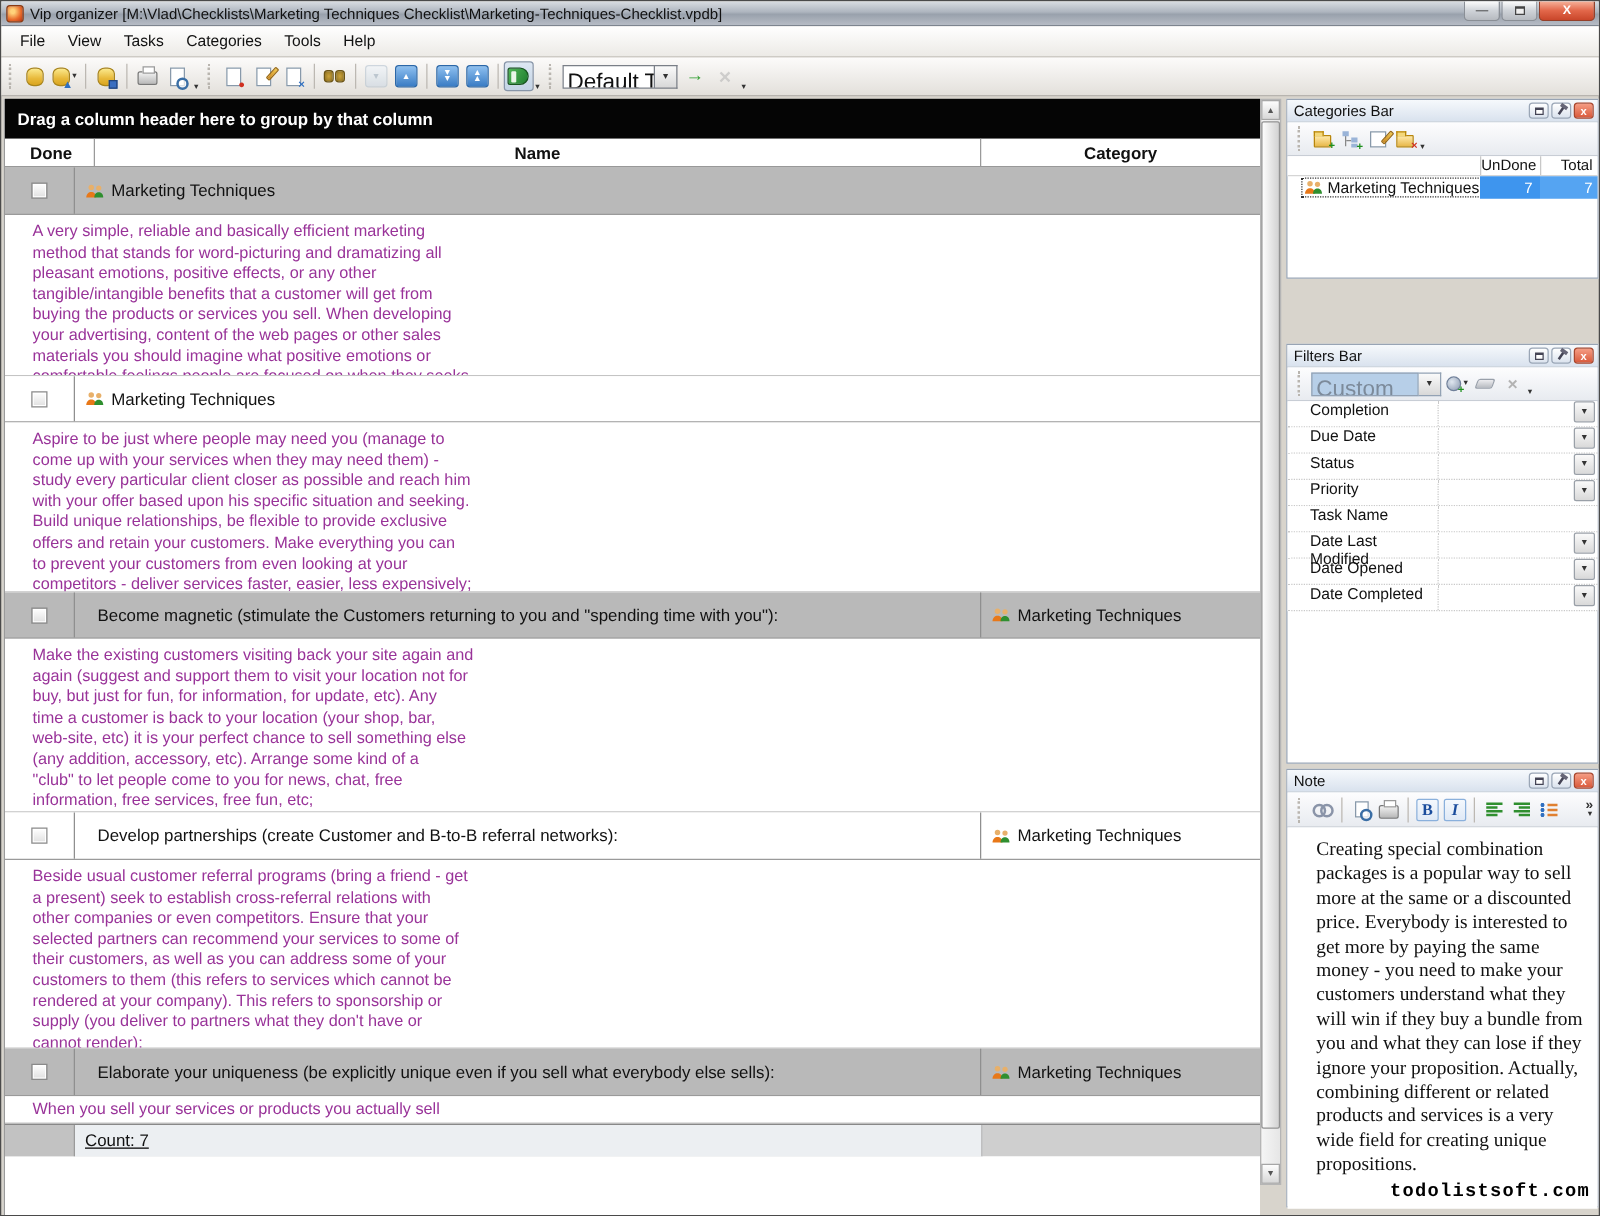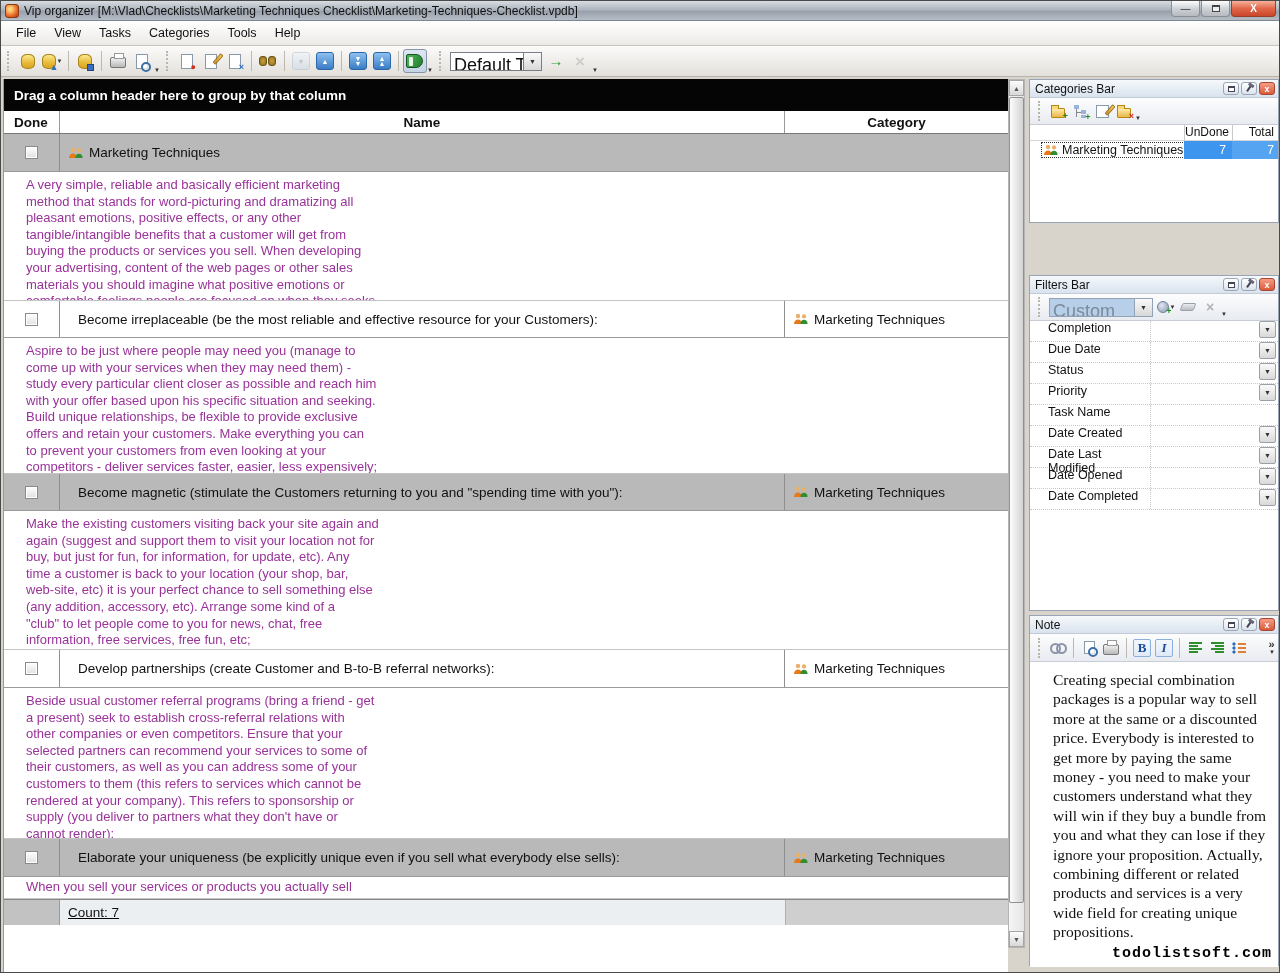--- a/index.html
+++ b/index.html
@@ -63,21 +63,21 @@
   .combo-btn{width:18px;height:19px;border:1px solid #7a7f87;border-left:none;
     background:linear-gradient(#fafafa,#d8d8d8);display:flex;align-items:center;justify-content:center;font-size:7px;color:#333;}
   .i-greenarrow{font-size:15px;font-weight:bold;color:#2f9e2f;line-height:1;position:relative;top:-1px;}
   .i-xgray{font-size:17px;font-weight:bold;color:#b3b3b3;line-height:1;}
 
   
   .table-area{left:2px;top:78px;width:1005px;height:895px;background:#fff;display:flex;flex-direction:column;border-left:1px solid #9a9a9a;}
   .groupbar{height:32px;background:#050505;color:#fff;font-size:13.5px;font-weight:bold;
     display:flex;align-items:center;padding-left:10px;flex:0 0 auto;}
   .hdr-row{height:23px;display:flex;flex:0 0 auto;background:#fff;border-bottom:1px solid #777;font-weight:bold;font-size:13.5px;color:#111;}
-  .hdr-done{width:56px;display:flex;align-items:center;padding-left:10px;border-right:1px solid #9a9a9a;}
+  .hdr-done{width:72px;display:flex;align-items:center;padding-left:20px;border-right:1px solid #9a9a9a;}
   .hdr-name{flex:1;display:flex;align-items:center;justify-content:center;border-right:1px solid #9a9a9a;}
   .hdr-cat{width:223px;display:flex;align-items:center;justify-content:center;}
   .task-row{display:flex;flex:0 0 auto;border-bottom:1px solid #9a9a9a;font-size:13.5px;color:#111;}
   .task-row.gray{background:#b9b9b9;}
   .task-row.white{background:#ffffff;}
   .cell-done{width:56px;display:flex;align-items:center;justify-content:center;border-right:1px solid #8f8f8f;}
   .cell-name{flex:1;display:flex;align-items:center;padding-left:18px;border-right:1px solid #8f8f8f;}
   .cell-cat{width:223px;display:flex;align-items:center;gap:5px;padding-left:8px;}
   .chk{width:13px;height:13px;border:1px solid #8a8a8a;background:linear-gradient(#ffffff,#e0e0e0);box-shadow:inset 0 0 0 1px #fff;}
   .desc-row{flex:0 0 auto;background:#fff;color:#993399;font-size:13px;line-height:16.6px;
@@ -307,21 +307,20 @@
 materials you should imagine what positive emotions or
 comfortable feelings people are focused on when they seeks
 for products like yours. Find good words to point and
 intensify their desire, and then motivate them to buy
 immediately.</div>
 
     <div class="task-row white" style="height:37px">
       <div class="cell-done">
           <span class="chk"></span>
         </div>
-      <div class="cell-name">Become irreplaceable (be the most reliable and effective resource for your Customers):</div>
       <div class="cell-cat">
         <svg width="16" height="12">
             <circle cx="5" cy="3" r="2.2" fill="#e8b06a"></circle>
             <path d="M1 11c0-3 2-4.5 4-4.5s4 1.5 4 4.5z" fill="#e87818"></path>
             <circle cx="11" cy="3.4" r="2.1" fill="#e8b06a"></circle>
             <path d="M7.4 11c0-2.8 1.8-4.2 3.6-4.2s3.6 1.4 3.6 4.2z" fill="#2f8f2f"></path>
           </svg>
         <span>Marketing Techniques</span>
       </div>
     </div>
@@ -523,25 +522,20 @@
     <div class="flt-row">
         <span class="flt-label">Priority</span>
         <span class="flt-value"></span>
         <span class="flt-dd">▼</span>
       </div>
     <div class="flt-row">
         <span class="flt-label">Task Name</span>
         <span class="flt-value"></span>
       </div>
     <div class="flt-row">
-        <span class="flt-label">Date Created</span>
-        <span class="flt-value"></span>
-        <span class="flt-dd">▼</span>
-      </div>
-    <div class="flt-row">
         <span class="flt-label">Date Last Modified</span>
         <span class="flt-value"></span>
         <span class="flt-dd">▼</span>
       </div>
     <div class="flt-row">
         <span class="flt-label">Date Opened</span>
         <span class="flt-value"></span>
         <span class="flt-dd">▼</span>
       </div>
     <div class="flt-row">

